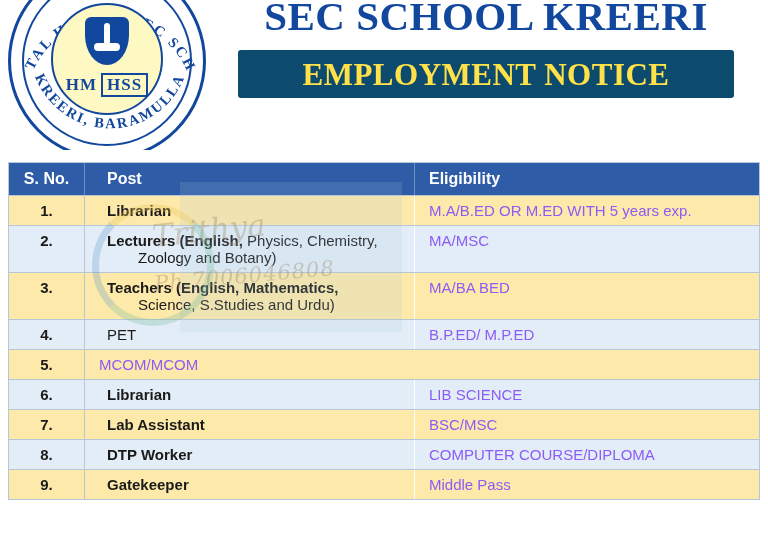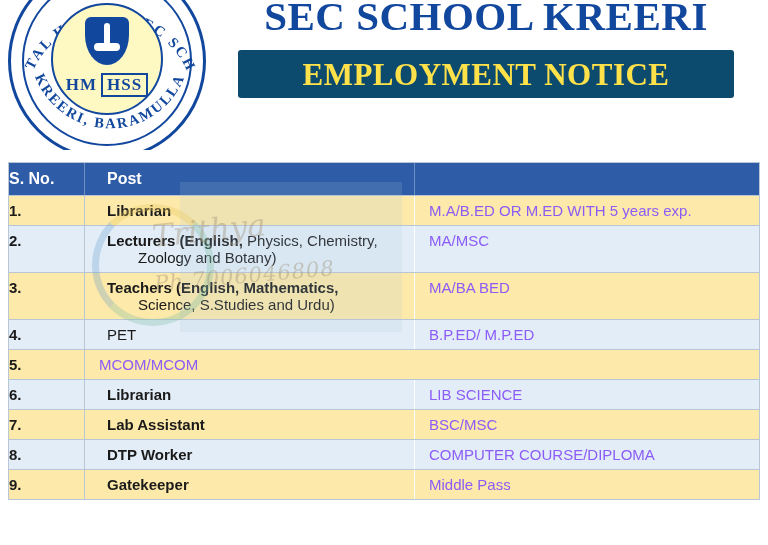--- a/index.html
+++ b/index.html
@@ -225,21 +225,21 @@
   }
   .row {
     display: flex;
     border-bottom: 1px solid #b9c6d6;
     box-sizing: border-box;
   }
   .cell-no {
     width: 76px;
     flex: 0 0 76px;
     padding: 6px 0 6px 0;
-    text-align: left;
+    text-align: center;
     box-sizing: border-box;
     border-right: 1px solid #b9c6d6;
     font-size: 15px;
     font-weight: bold;
     color: #1a1a1a;
   }
   .cell-post {
     width: 330px;
     flex: 0 0 330px;
     padding: 6px 8px 6px 22px;
@@ -325,20 +325,21 @@
   <div class="wm-circle"></div>
   <div class="wm-script">Trithya</div>
   <div class="wm-script2">Ph.7006046808</div>
 </div>
 
 <div class="table-wrap">
 
   <div class="row row-head">
     <div class="cell-no">S. No.</div>
     <div class="cell-post">Post</div>
+    <div class="cell-elig">Eligibility</div>
   </div>
 
   <div id="rows-container">
       <div class="row tint-yellow">
         <div class="cell-no">1.</div>
         <div class="cell-post"><span class="b">Librarian</span></div>
         <div class="cell-elig">M.A/B.ED OR M.ED WITH 5 years exp.</div>
       </div>
       <div class="row tint-blue">
         <div class="cell-no">2.</div>

